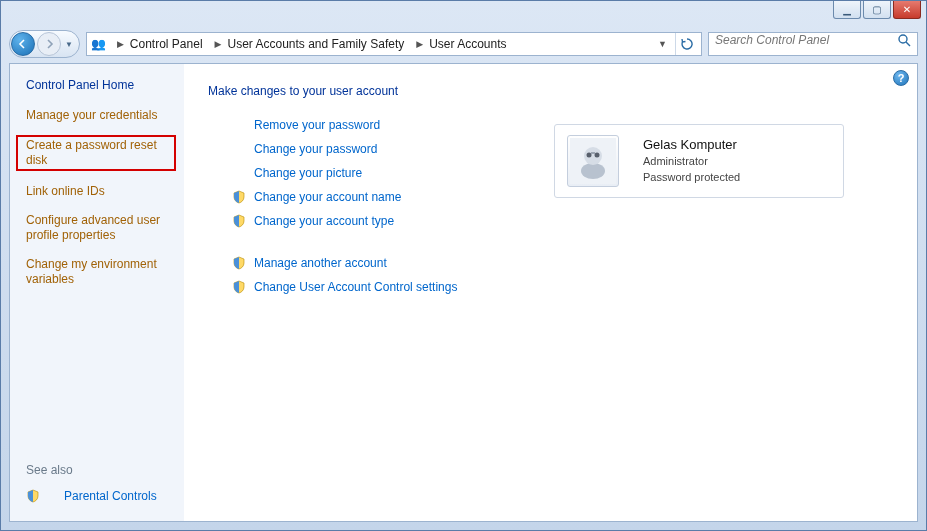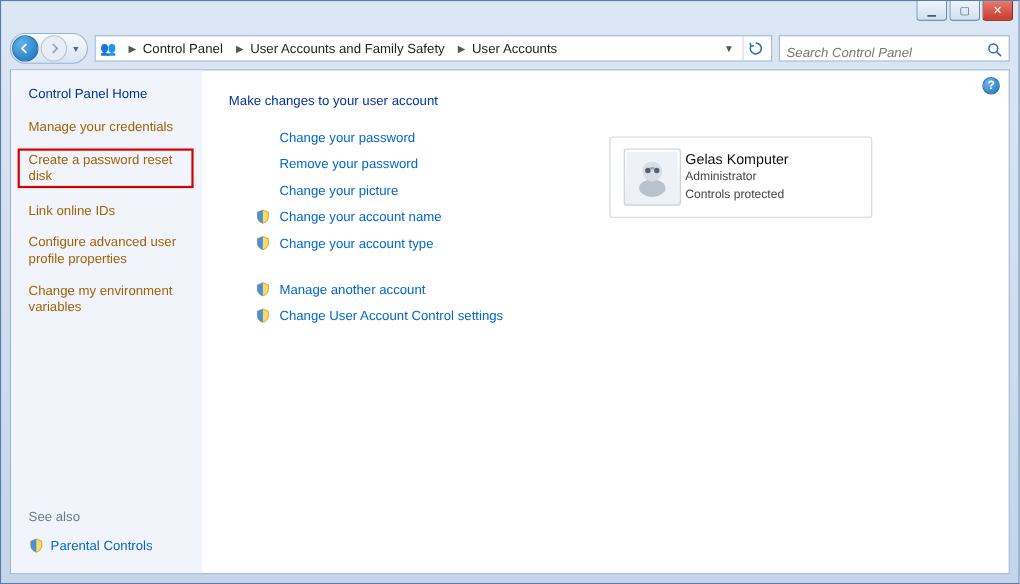--- a/index.html
+++ b/index.html
@@ -118,21 +118,21 @@
     width:22px;height:22px;
     display:flex;align-items:center;justify-content:center;
     border-left:1px solid #cdd9e8;
     color:#2a6ca5;
   }
   .searchbox {
     width: 210px;
     height: 24px;
     background:#fff;
     border:1px solid #9cb3cf;
-    display:flex;align-items:flex-end;
+    display:flex;align-items:flex-start;
     padding:0 6px;
     color:#777;
     font-style:italic;
     justify-content: space-between;
   }
   .searchbox .mag { color:#2a6ca5; font-style:normal; }
 
   
   .content {
     position:absolute;
@@ -165,21 +165,21 @@
   }
   .sidelink.highlight {
     border: 2px solid #d40000;
     margin-left: -10px;
     padding: 1px 4px 1px 8px;
     margin-bottom: 13px;
     margin-top: -2px;
   }
   .seealso-block { margin-top:auto; padding-bottom:10px;}
   .seealso-title { color:#6a7a8a; margin-bottom:12px; }
-  .seealso-item { color:#0066cc; display:flex; align-items:center; gap:6px;}
+  .seealso-item { color:#0066cc; display:flex; align-items:center; gap:24px;}
 
   .main {
     flex:1;
     padding: 20px 24px;
     position:relative;
   }
   .help-icon {
     position:absolute;
     top:6px; right:8px;
     width:16px;height:16px;
@@ -209,26 +209,26 @@
   .action-link { color:#0066cc; cursor:pointer; }
   .shield {
     width:14px;height:14px;flex-shrink:0;
   }
   .shield-ph { width:14px; flex-shrink:0; }
 
   .usercard {
     position:absolute;
     top: 60px;
     left: 370px;
-    width: 239px;
+    width: 290px;
     border:1px solid #d0d8e4;
     border-radius:3px;
     padding: 10px 12px;
     display:flex;
-    gap:4px;
+    gap:24px;
     align-items:center;
     background:#fff;
   }
   .avatar-frame {
     width:52px;height:52px;
     border:1px solid #c4cedd;
     border-radius:3px;
     padding:2px;
     background: linear-gradient(to bottom,#fefefe,#e9eef5);
   }
@@ -335,25 +335,25 @@
       </div>
     </div>
 
     <div class="main">
       <div class="help-icon">?</div>
       <h1>Make changes to your user account</h1>
 
       <div class="action-list" id="group1">
           <div class="action-row">
             <span class="shield-ph"></span>
+            <span class="action-link">Remove your password</span>
+          </div>
+          <div class="action-row">
+            <span class="shield-ph"></span>
             <span class="action-link">Change your password</span>
-          </div>
-          <div class="action-row">
-            <span class="shield-ph"></span>
-            <span class="action-link">Remove your password</span>
           </div>
           <div class="action-row">
             <span class="shield-ph"></span>
             <span class="action-link">Change your picture</span>
           </div>
           <div class="action-row">
             <svg class="shield" viewBox="0 0 14 14">
               <path d="M7 1 L12 3 V7 C12 10 9.5 12.5 7 13 C4.5 12.5 2 10 2 7 V3 Z" fill="#ffd966" stroke="#b58a00" stroke-width="0.6"></path>
               <path d="M7 1 L7 13 C4.5 12.5 2 10 2 7 V3 Z" fill="#4a90d9"></path>
             </svg>
@@ -392,19 +392,19 @@
               <circle cx="20" cy="15" r="9" fill="#d6dde6"></circle>
               <circle cx="16" cy="14" r="2.5" fill="#58606c"></circle>
               <circle cx="24" cy="14" r="2.5" fill="#58606c"></circle>
               <rect x="18" y="11" width="4" height="2" fill="#9aa3b0"></rect>
             </svg>
           </div>
         </div>
         <div class="userinfo">
           <div class="uname">Gelas Komputer</div>
           <div class="urow">Administrator</div>
-          <div class="urow">Controls protected</div>
+          <div class="urow">Password protected</div>
         </div>
       </div>
     </div>
 
   </div>
 </div>
 
 </body></html>

